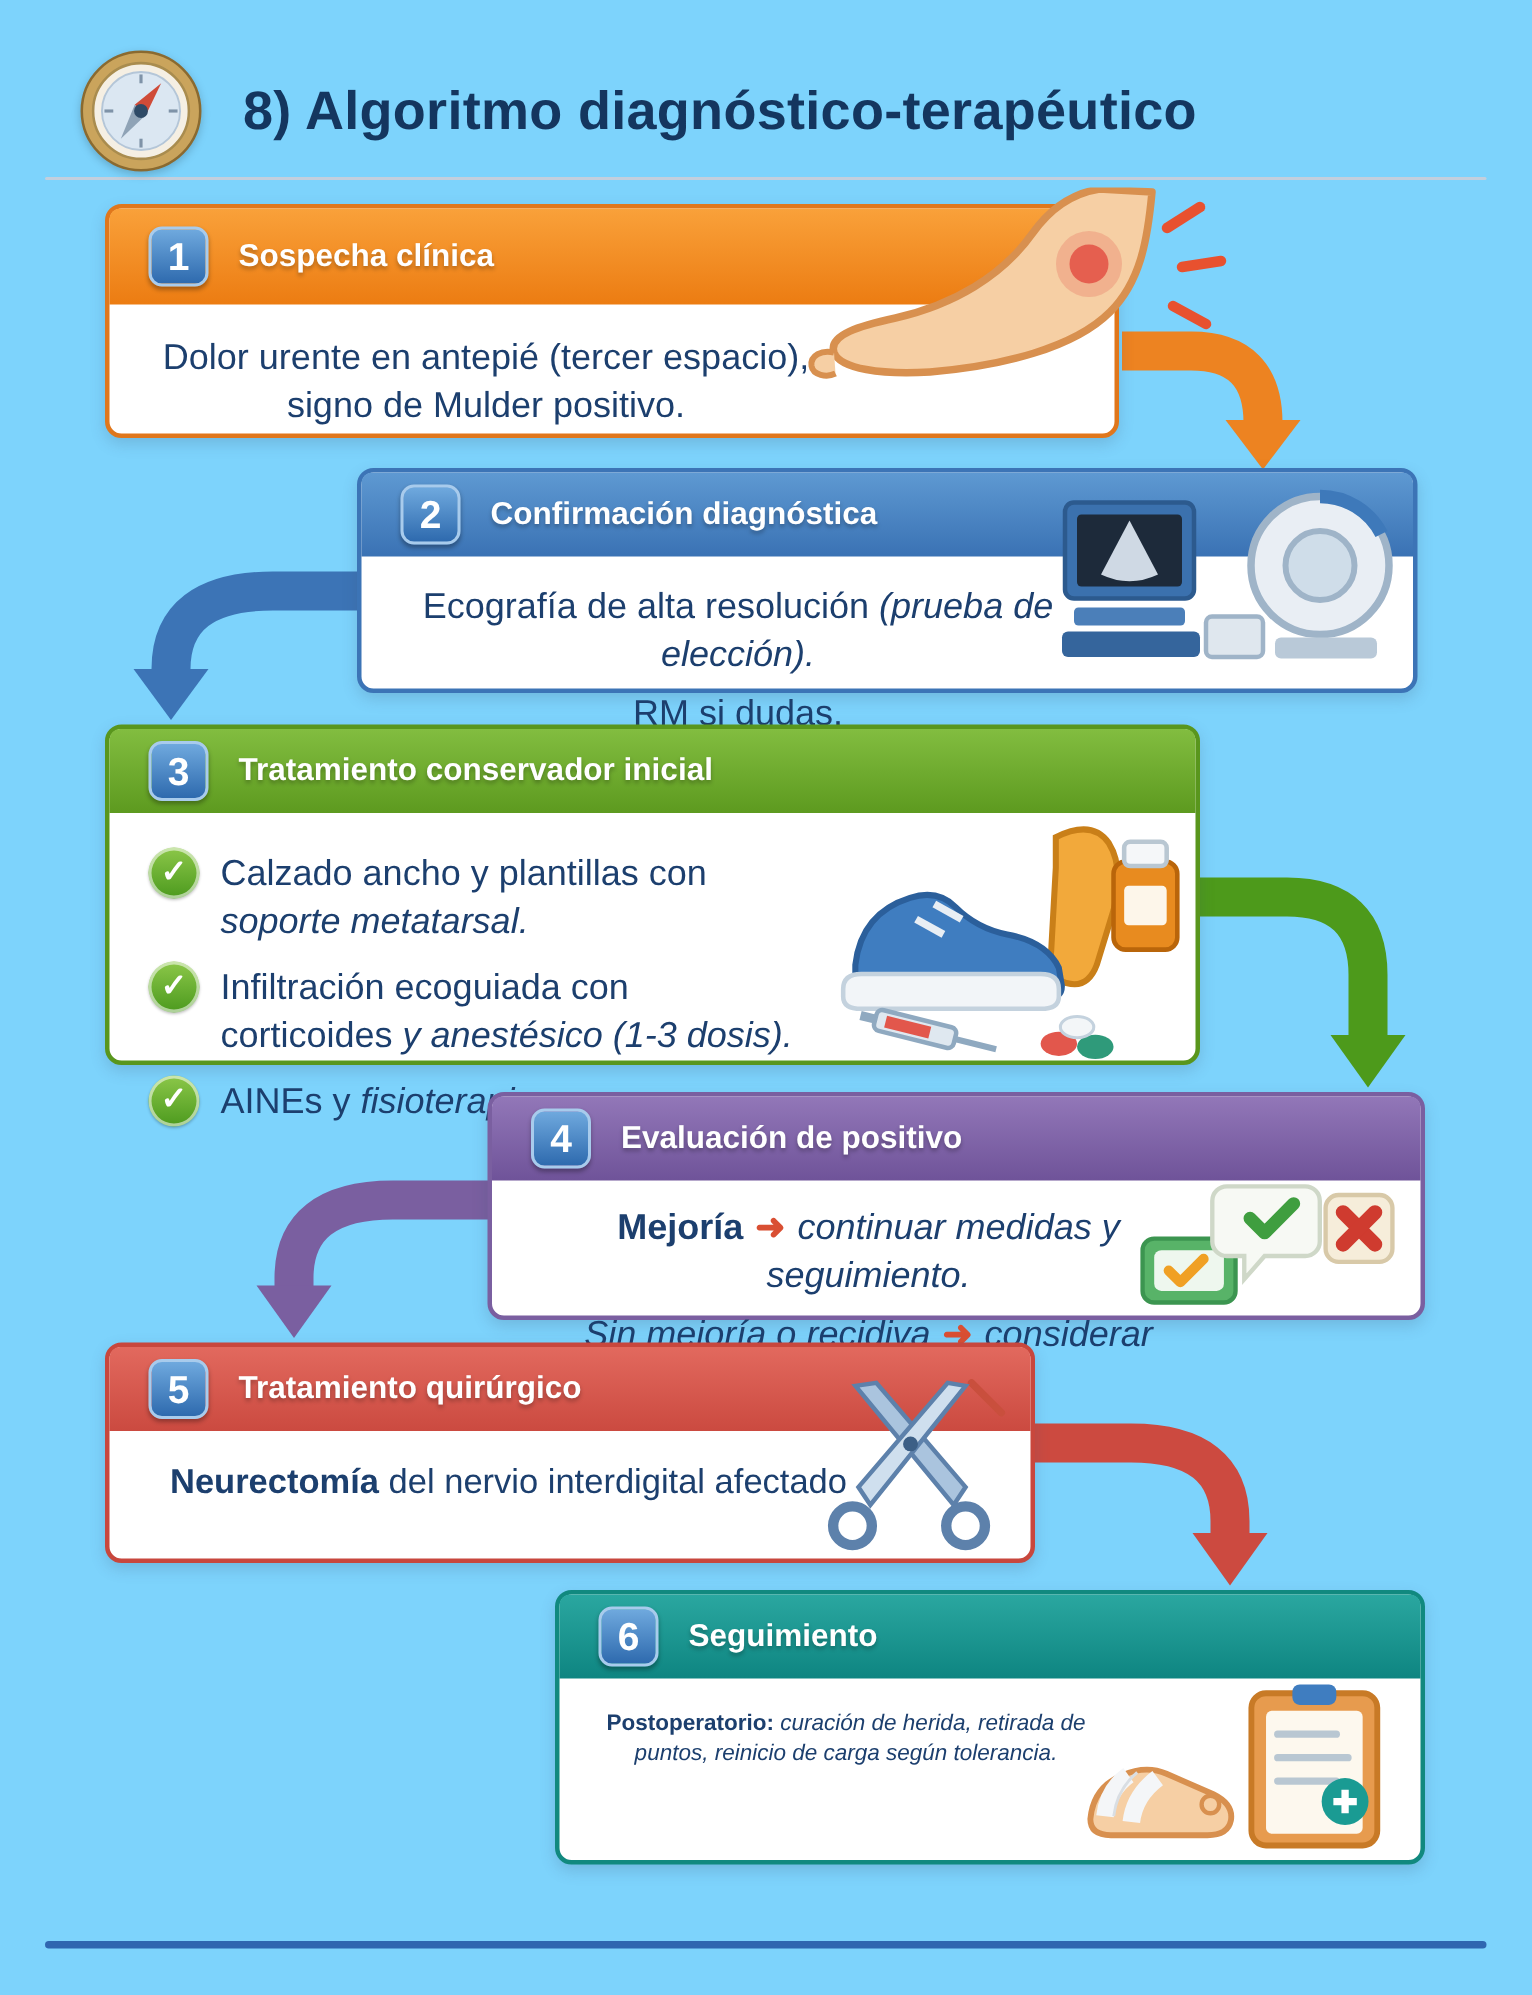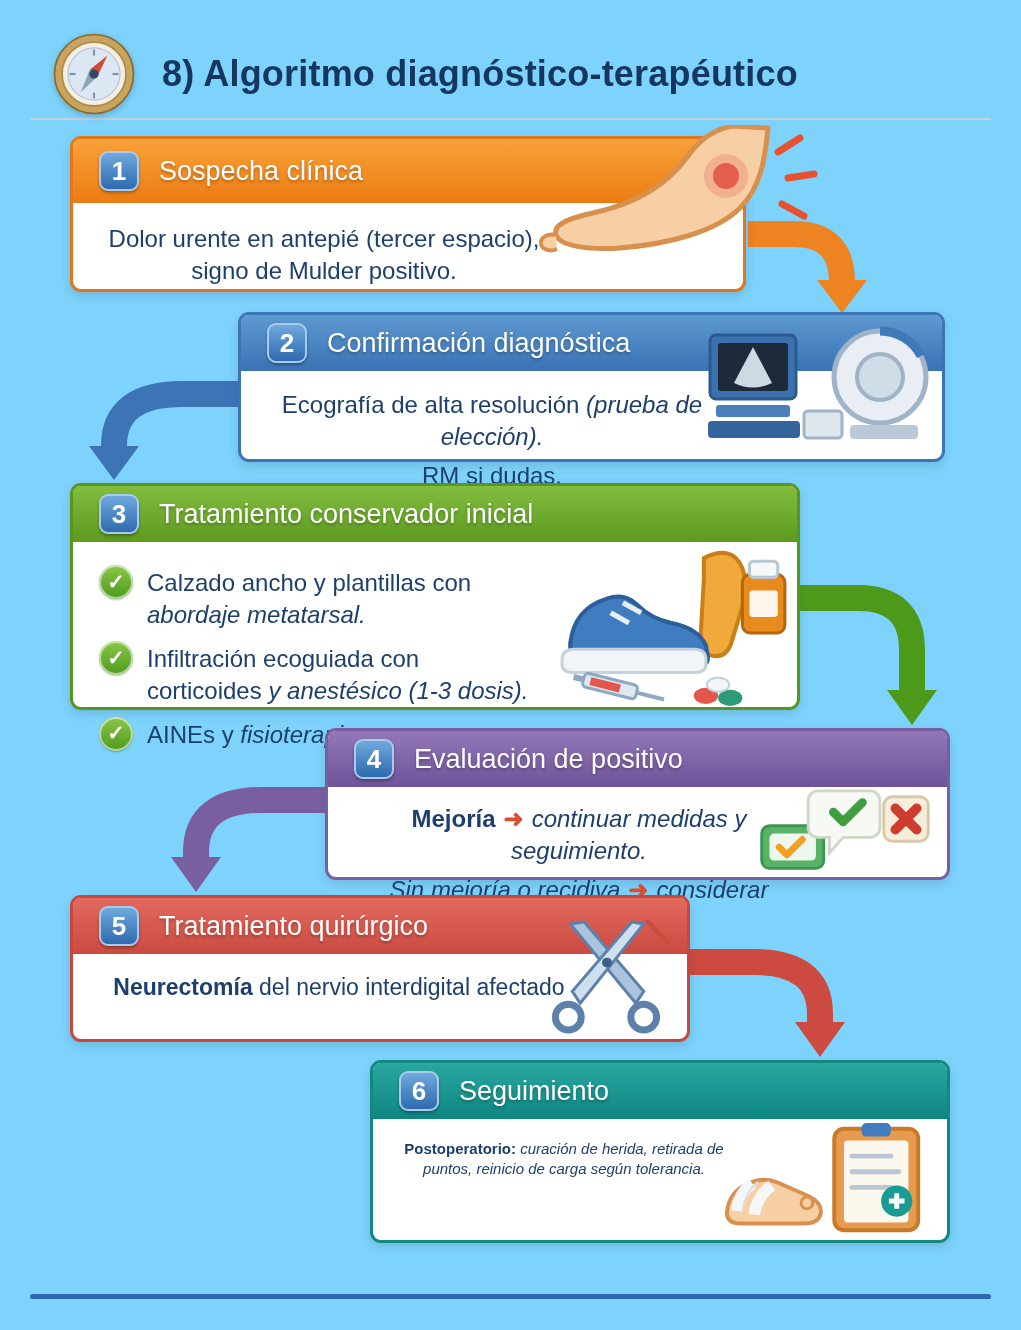--- a/index.html
+++ b/index.html
@@ -27,21 +27,21 @@
   
   .step{position:absolute;background:#fff;border-radius:11px;box-sizing:border-box;
         box-shadow:0 4px 10px rgba(60,80,110,.20);z-index:2;}
   .step-header{display:flex;align-items:center;gap:20px;padding-left:26px;height:56px;
                border-radius:7px 7px 0 0;}
   .badge{width:40px;height:40px;border-radius:9px;box-sizing:border-box;
          background:linear-gradient(180deg,#6fa9de,#2e6aae);
          border:2px solid #a8cbec;color:#fff;font-weight:bold;font-size:26px;
          display:flex;align-items:center;justify-content:center;
          box-shadow:0 2px 3px rgba(0,0,0,.30);}
-  .step-title{color:#fff;font-weight:normal;font-size:27px;text-shadow:0 2px 3px rgba(0,0,0,.28);}
+  .step-title{color:#fff;font-weight:bold;font-size:21px;text-shadow:0 2px 3px rgba(0,0,0,.28);}
   .step-body{padding:12px 26px;color:#1c3f6e;font-size:24px;line-height:1.35;}
   .step-body p{margin:6px 0;text-align:center;}
   .italic{font-style:italic;}
   .bold{font-weight:bold;}
   .flow-arrow{color:#d94f33;font-weight:bold;margin:0 8px;font-style:normal;}
   .illus{position:absolute;}
 
   
   .step1{left:70px;top:136px;width:676px;height:156px;border:3px solid #e0771c;}
   .step1 .step-header{background:linear-gradient(180deg,#f9a13a,#ec7c12);height:64px;}
@@ -181,21 +181,21 @@
 
   <section class="step step3">
     <div class="step-header">
       <span class="badge">3</span>
       <span class="step-title">Tratamiento conservador inicial</span>
     </div>
     <div class="step-body">
       <div class="check-row">
         <div class="check-icon">✓</div>
         <div class="check-text">
-          <span>Calzado ancho y plantillas con </span><span class="italic">abordaje metatarsal.</span>
+          <span>Calzado ancho y plantillas con </span><span class="italic">soporte metatarsal.</span>
         </div>
       </div>
       <div class="check-row">
         <div class="check-icon">✓</div>
         <div class="check-text">
           <span>Infiltración ecoguiada con corticoides </span><span class="italic">y anestésico (1-3 dosis).</span>
         </div>
       </div>
       <div class="check-row">
         <div class="check-icon">✓</div>

